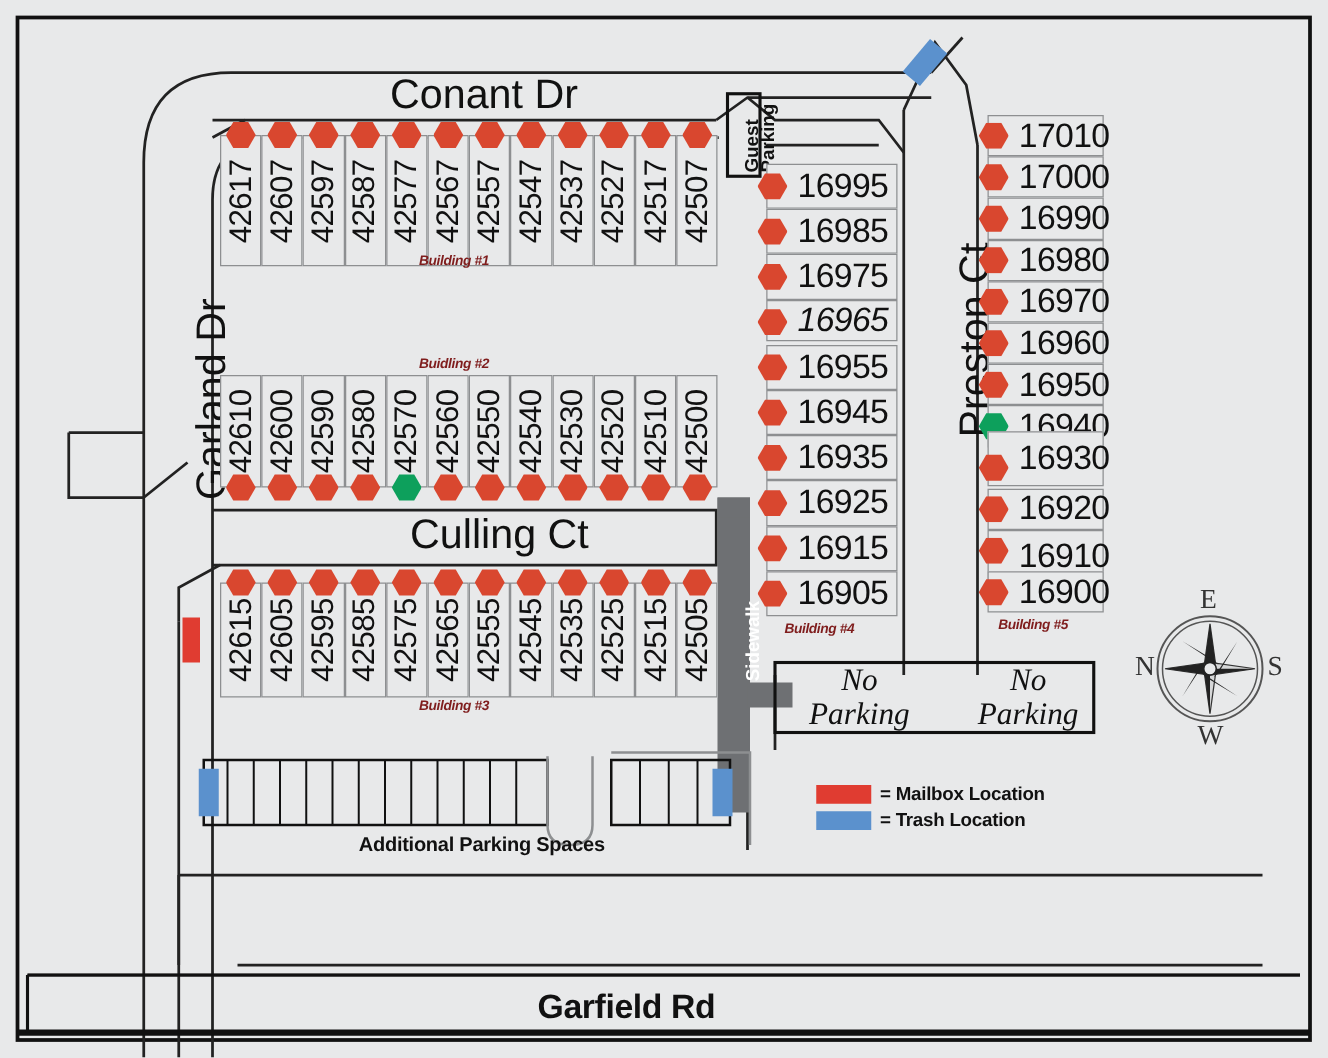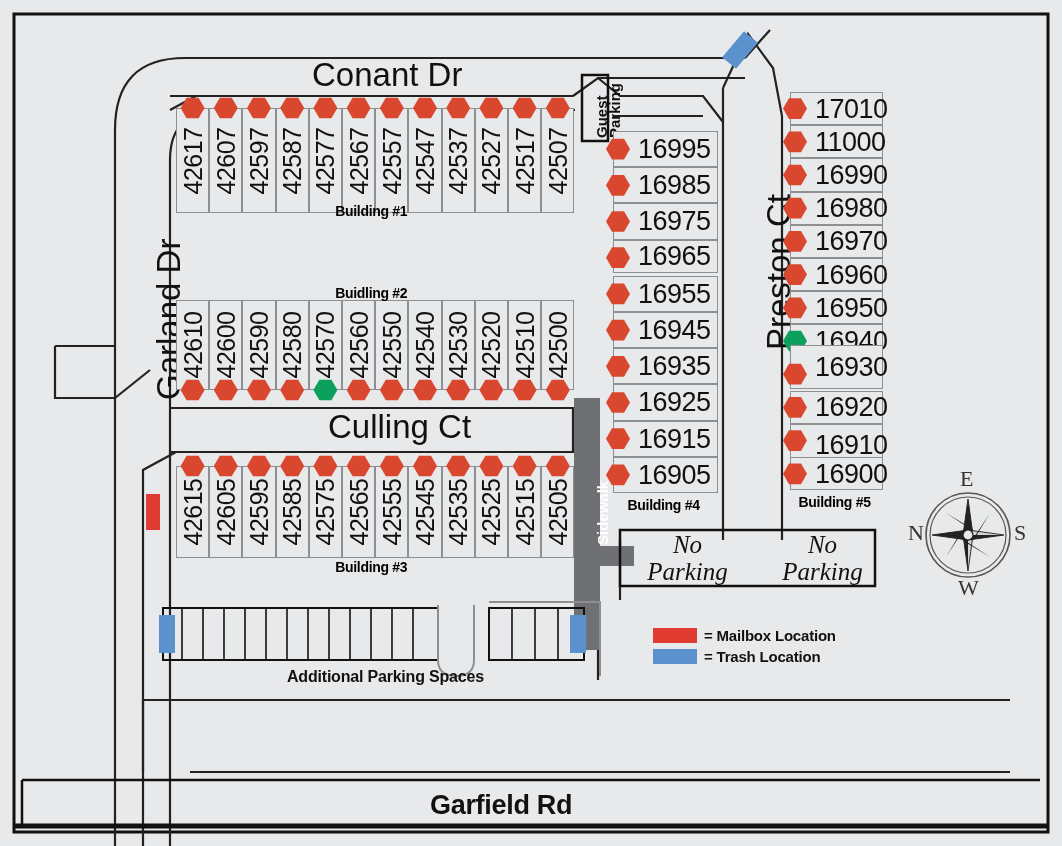--- a/index.html
+++ b/index.html
@@ -51,24 +51,25 @@
     position:absolute;
     width:24px;height:22px;
     clip-path:polygon(25% 3%,75% 3%,100% 50%,75% 97%,25% 97%,0% 50%);
     background:#d9472f;
   }
   .hex.green{background:#0da05c;}
 
   
   .bldg-label{
     position:absolute;
-    font-size:14px;font-weight:bold;
-    color:#000000;white-space:nowrap;
+    font-size:11px;font-weight:bold;
+    color:#7f1d1d;white-space:nowrap;
     font-family:"Liberation Sans", sans-serif;
     letter-spacing:-0.3px;
+    font-style:italic;
   }
 
   
   .street{
     position:absolute;
     color:#111;
     font-family:"Liberation Sans", sans-serif;
     font-weight:300;
     white-space:nowrap;
   }
@@ -443,21 +444,21 @@
         </div>
         <div class="hex" style="left: 606px; top: 138.1px;"></div>
         <div class="unit h-unit" style="left: 613px; top: 167.2px; width: 105px; height: 36.2px;">
           <span class="numh">16985</span>
         </div>
         <div class="hex" style="left: 606px; top: 174.3px;"></div>
         <div class="unit h-unit" style="left: 613px; top: 203.4px; width: 105px; height: 36.2px;">
           <span class="numh">16975</span>
         </div>
         <div class="hex" style="left: 606px; top: 210.5px;"></div>
-        <div class="unit h-unit" style="left: 613px; top: 239.6px; width: 105px; height: 33px;">
+        <div class="unit h-unit" style="left: 613px; top: 239.6px; width: 105px; height: 33px; font-style: italic;">
           <span class="numh">16965</span>
         </div>
         <div class="hex" style="left: 606px; top: 246.7px;"></div>
         <div class="unit h-unit" style="left: 613px; top: 275.8px; width: 105px; height: 36.2px;">
           <span class="numh">16955</span>
         </div>
         <div class="hex" style="left: 606px; top: 282.9px;"></div>
         <div class="unit h-unit" style="left: 613px; top: 312px; width: 105px; height: 36.2px;">
           <span class="numh">16945</span>
         </div>
@@ -479,21 +480,21 @@
         </div>
         <div class="hex" style="left: 606px; top: 463.9px;"></div>
         <div class="bldg-label" style="left: 627.5px; top: 497px;">Building #4</div>
       </div>
       <div>
         <div class="unit h-unit" style="left: 790px; top: 92px; width: 93px; height: 33.2px;">
           <span class="numh">17010</span>
         </div>
         <div class="hex" style="left: 783px; top: 97.6px;"></div>
         <div class="unit h-unit" style="left: 790px; top: 125.2px; width: 93px; height: 33.2px;">
-          <span class="numh">11000</span>
+          <span class="numh">17000</span>
         </div>
         <div class="hex" style="left: 783px; top: 130.8px;"></div>
         <div class="unit h-unit" style="left: 790px; top: 158.4px; width: 93px; height: 33.2px;">
           <span class="numh">16990</span>
         </div>
         <div class="hex" style="left: 783px; top: 164px;"></div>
         <div class="unit h-unit" style="left: 790px; top: 191.6px; width: 93px; height: 33.2px;">
           <span class="numh">16980</span>
         </div>
         <div class="hex" style="left: 783px; top: 197.2px;"></div>

